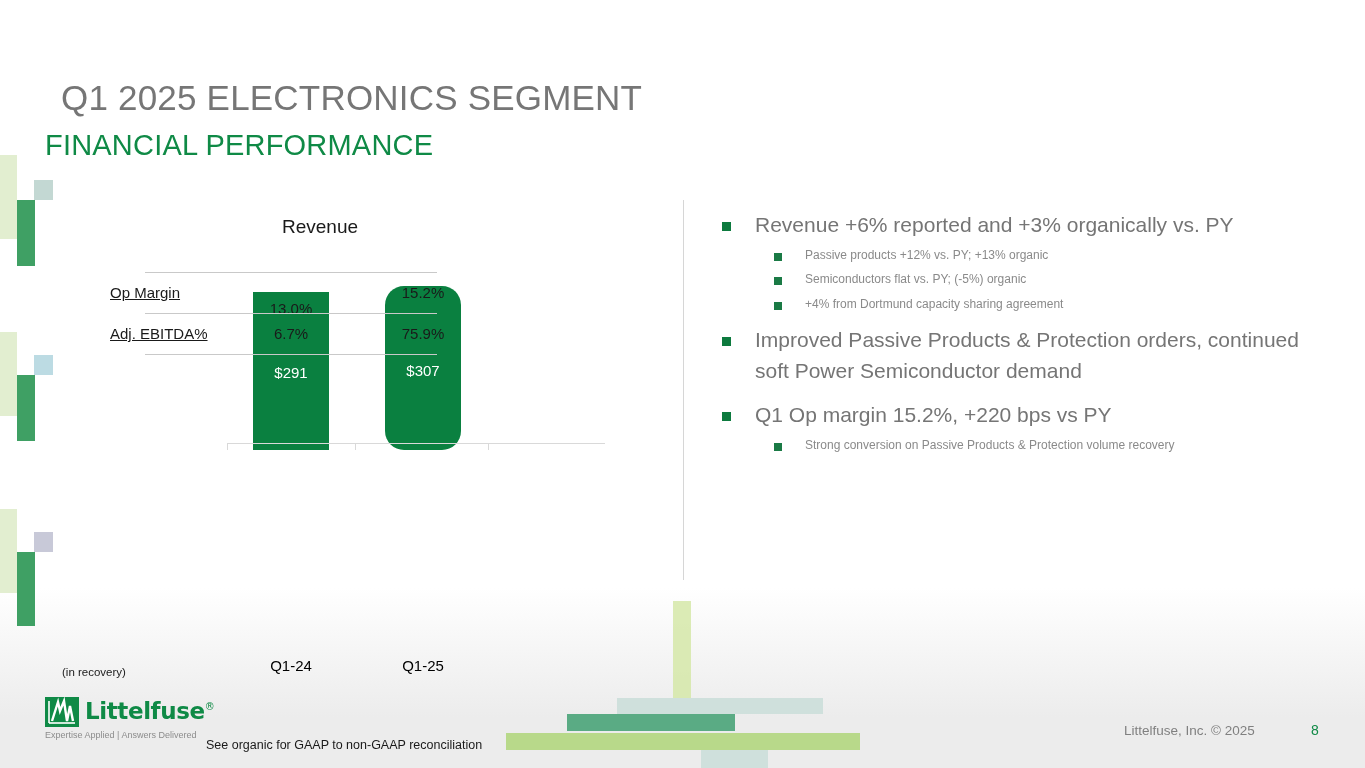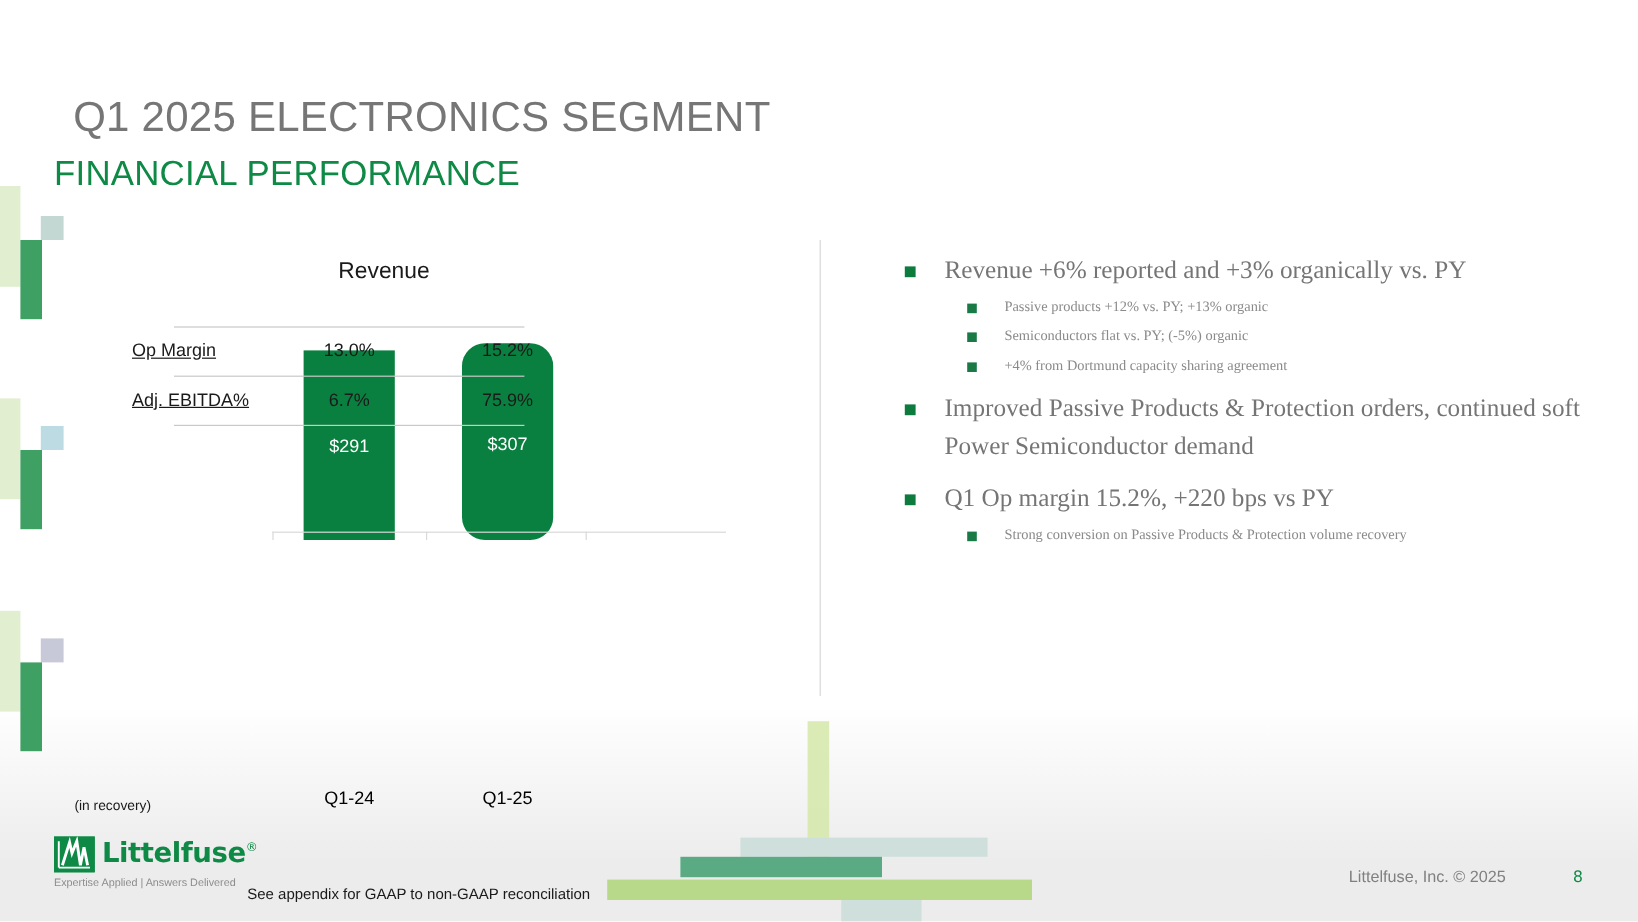--- a/index.html
+++ b/index.html
@@ -70,21 +70,21 @@
   .appendix-note{
     position:absolute;left:206px;top:738px;font-size:12.5px;color:#1a1a1a;z-index:6;
   }
 
   
   .divider{
     position:absolute;left:683px;top:200px;width:1px;height:380px;background:#d6d6d6;z-index:4;
   }
 
   
-  .bullets{position:absolute;left:748px;top:210px;width:600px;z-index:5;font-family:Liberation Serif, serif;}
+  .bullets{position:absolute;left:716px;top:210px;width:600px;z-index:5;}
   .b1{position:relative;padding-left:39px;margin-bottom:3px;}
   .b1 .sq{
     position:absolute;left:6px;top:12px;width:9px;height:9px;background:#0d7a3e;
   }
   .b1 .txt{font-size:21px;line-height:30.5px;color:#757575;}
   .b2{position:relative;padding-left:89px;margin-bottom:1px;}
   .b2 .sq{
     position:absolute;left:58px;top:9px;width:8px;height:8px;background:#1a7a45;
   }
   .b2 .txt{font-size:12px;line-height:23.5px;color:#8a8a8a;margin-top:30px;}
@@ -167,36 +167,36 @@
     <div class="tick" style="left:378px;"></div>
 
     <div class="cat-label" style="left:121px;">Q1-24</div>
     <div class="cat-label" style="left:253px;">Q1-25</div>
   </div>
 
   <div class="mtable">
     <div class="mrow">
       <div class="mrule"></div>
       <div class="mlabel">Op Margin</div>
-      <div class="mcell" style="left:196px;">13.0%</div>
+      <div class="mcell" style="left:196px;margin-top:16px;">13.0%</div>
       <div class="mcell" style="left:328px;">15.2%</div>
     </div>
     <div class="mrow">
       <div class="mrule"></div>
       <div class="mlabel">Adj. EBITDA%</div>
       <div class="mcell" style="left:196px;">6.7%</div>
       <div class="mcell" style="left:328px;">75.9%</div>
     </div>
     <div class="mrow" style="height:1px;">
       <div class="mrule"></div>
     </div>
   </div>
 
   <div class="units">(in recovery)</div>
-  <div class="appendix-note">See appendix for GAAP to non-GAAP reconciliation</div>
+  <div class="appendix-note">See organic for GAAP to non-GAAP reconciliation</div>
 
   <div class="divider"></div>
 
   <div class="bullets">
 
     <div class="grp tight">
       <div class="b1">
         <span class="sq"></span>
         <span class="txt">Revenue +6% reported and +3% organically vs. PY</span>
       </div>

